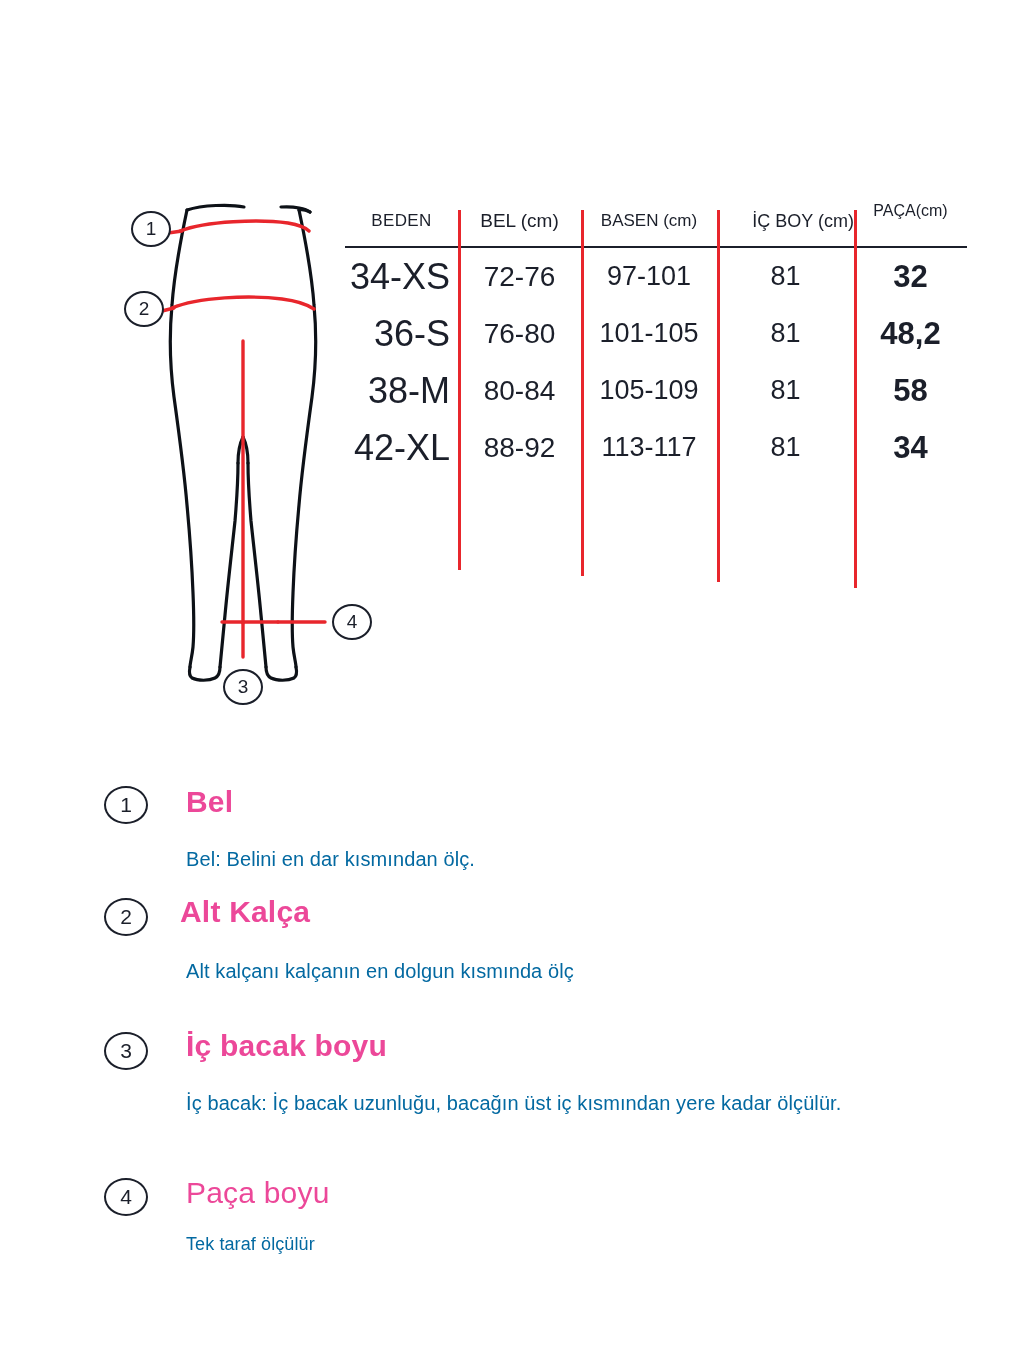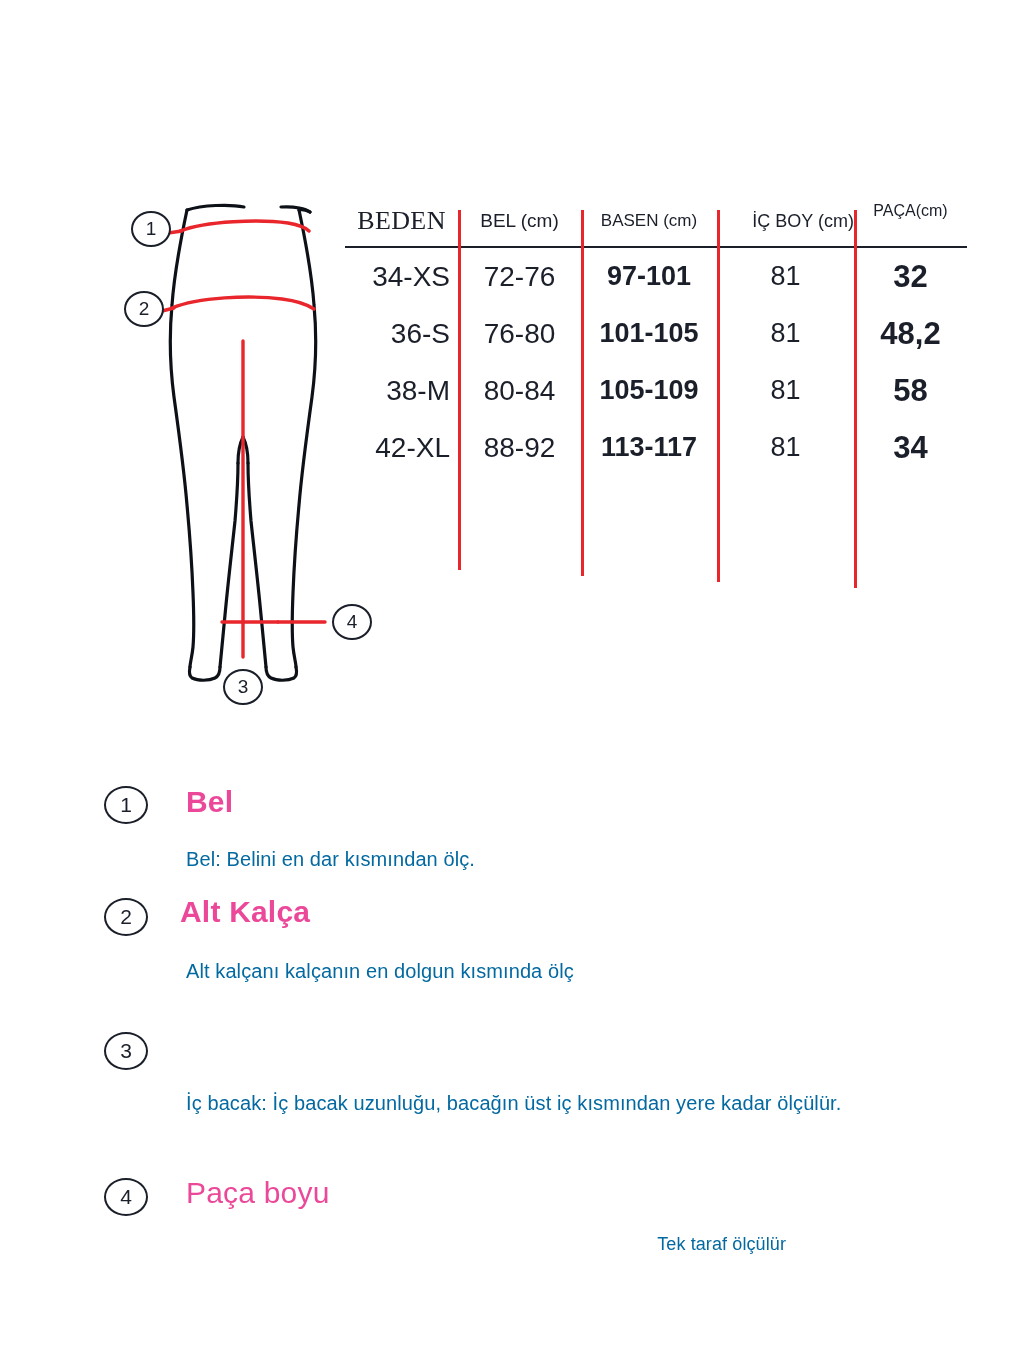--- a/index.html
+++ b/index.html
@@ -51,35 +51,35 @@
     vertical-align: middle;
     border: none;
     color: #1b1f2a;
   }
   table.sizes thead th {
     height: 44px;
     font-weight: 400;
     border-bottom: 2px solid #1b1f2a;
     white-space: nowrap;
   }
-  table.sizes thead th.h-beden { font-size: 26px; letter-spacing: .4px; font-family: Liberation Serif, serif; }
+  table.sizes thead th.h-beden { font-size: 17px; letter-spacing: .4px; }
   table.sizes thead th.h-bel   { font-size: 19px; }
   table.sizes thead th.h-basen { font-size: 17px; }
   table.sizes thead th.h-icboy { font-size: 18px; text-align: right; }
   table.sizes thead th.h-paca  { font-size: 16px; vertical-align: top; padding-top: 6px; }
 
   table.sizes tbody td {
     height: 57px;
-    font-size: 28px;
+    font-size: 36px;
     font-weight: 400;
     white-space: nowrap;
   }
   table.sizes tbody td.c-beden { text-align: right; padding-right: 8px; }
   table.sizes tbody td.c-bel   { font-size: 28px; }
-  table.sizes tbody td.c-basen { font-size: 27px; font-weight: bold; }
+  table.sizes tbody td.c-basen { font-size: 27px; }
   table.sizes tbody td.c-icboy { font-size: 27px; }
   table.sizes tbody td.c-paca  { font-size: 31px; font-weight: bold; }
 
   
   .col-rule {
     position: absolute;
     width: 3px;
     background: #e8262c;
   }
 
@@ -117,21 +117,21 @@
     line-height: 1.1;
   }
   .legend-title.thin { font-weight: 400; }
   .legend-desc {
     font-size: 20px;
     font-weight: 400;
     color: #0369a1;
     line-height: 1.34;
     letter-spacing: .1px;
   }
-  .legend-desc.small { font-size: 18px; text-align: right; }
+  .legend-desc.small { font-size: 18px; }
 
   
   .fig-circ {
     position: absolute;
     width: 40px;
     height: 36px;
     border: 2px solid #1b1f2a;
     border-radius: 50%;
     display: flex;
     align-items: center;
@@ -280,20 +280,21 @@
     </div>
 
     <div class="legend-block" style="height:134px;">
       <div class="circ" style="top:8px;">2</div>
       <div class="legend-title" style="position:absolute; left:76px; top:5px;">Alt Kalça</div>
       <div class="legend-desc" style="position:absolute; left:82px; top:68px; width:740px;">Alt kalçanı kalçanın en dolgun kısmında ölç</div>
     </div>
 
     <div class="legend-block" style="height:150px;">
       <div class="circ" style="top:8px;">3</div>
+      <div class="legend-title" style="position:absolute; left:82px; top:5px;">İç bacak boyu</div>
       <div class="legend-desc" style="position:absolute; left:82px; top:66px; width:720px;">İç bacak: İç bacak uzunluğu, bacağın üst iç kısmından yere kadar ölçülür.</div>
     </div>
 
     <div class="legend-block" style="height:110px;">
       <div class="circ" style="top:4px;">4</div>
       <div class="legend-title thin" style="position:absolute; left:82px; top:2px;">Paça boyu</div>
       <div class="legend-desc small" style="position:absolute; left:82px; top:58px; width:600px;">Tek taraf ölçülür</div>
     </div>
 
   </div>

